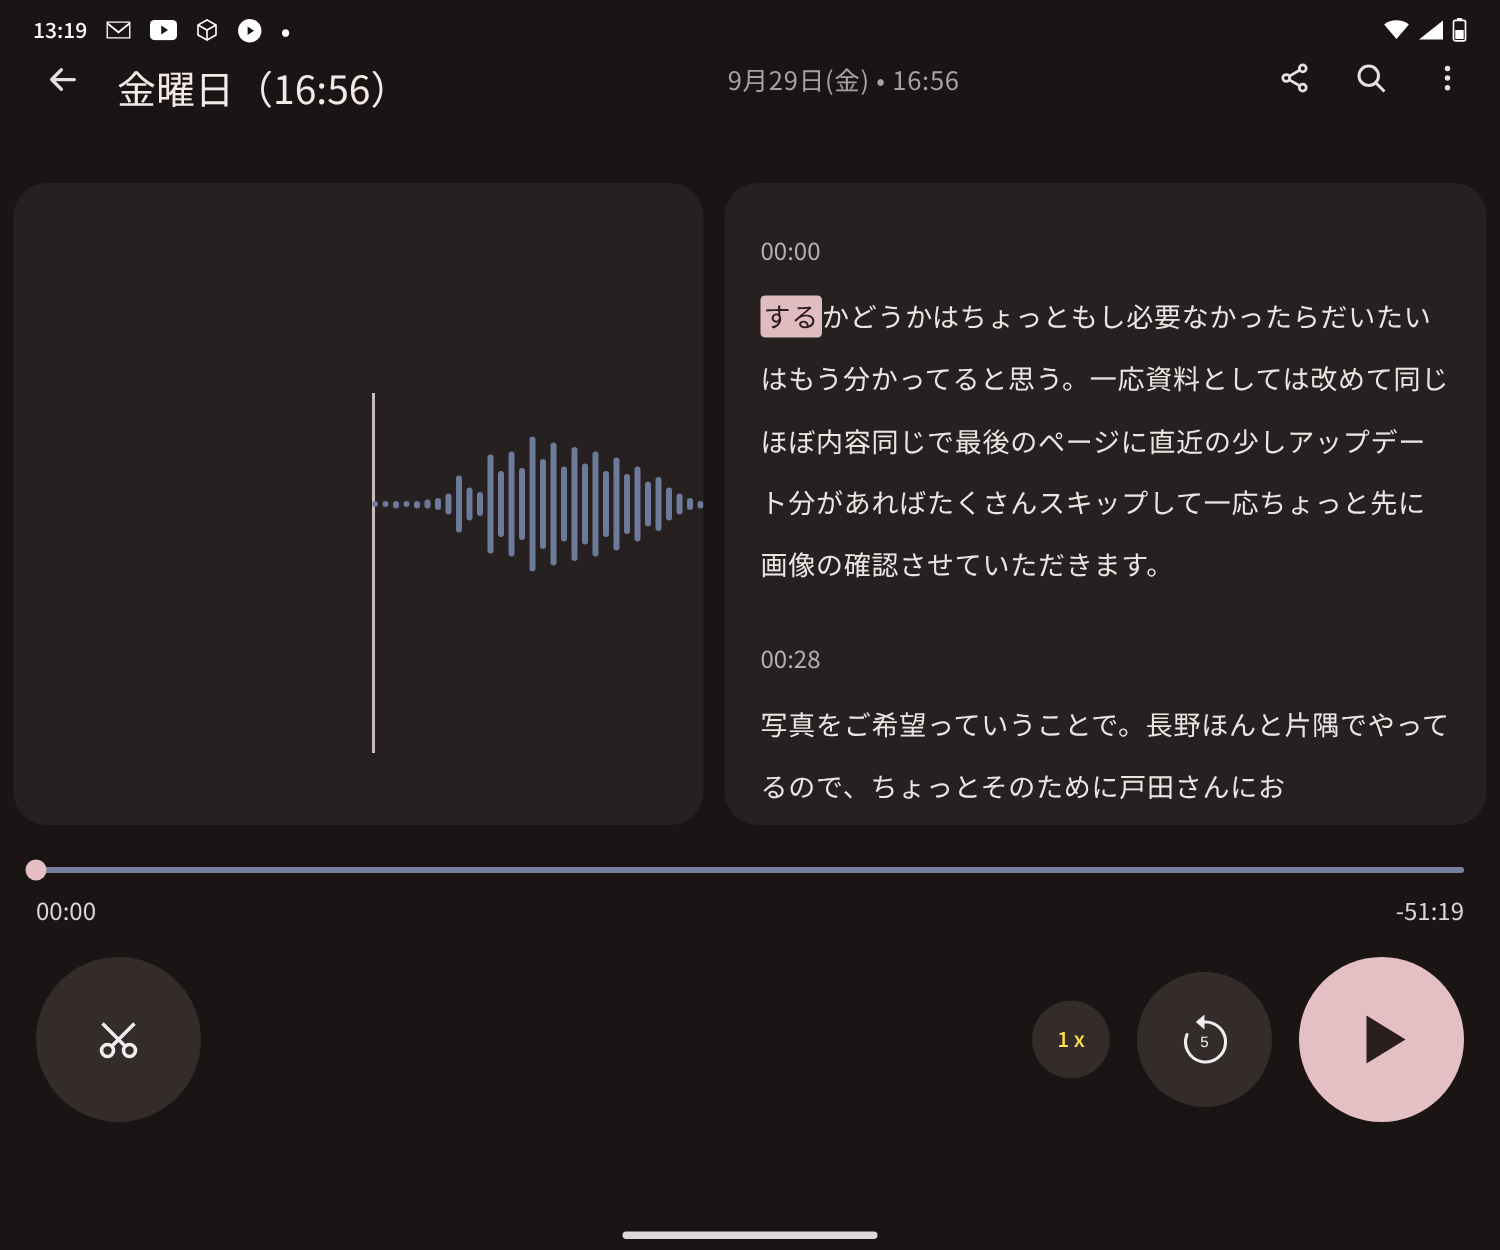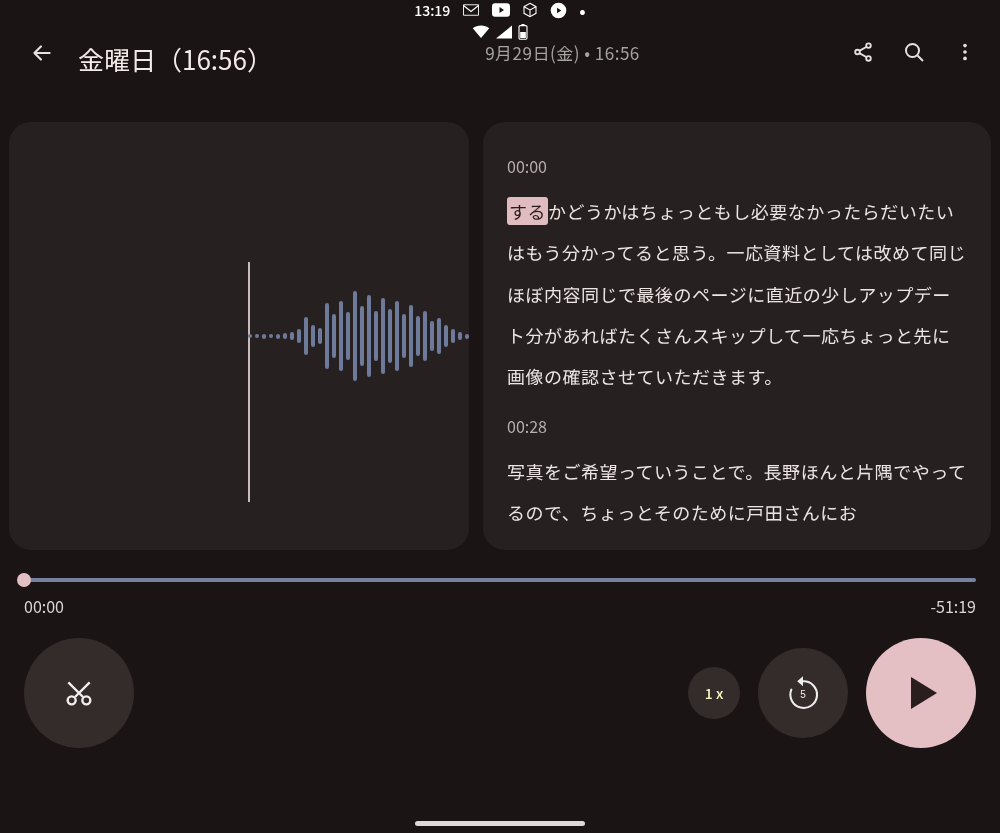--- a/index.html
+++ b/index.html
@@ -15,21 +15,20 @@
     
     .status-bar {
       height: 40px;
       display: flex;
       justify-content: space-between;
       align-items: center;
       padding: 0 22px;
       color: #fff;
       font-size: 14px;
       font-weight: 500;
-      flex-direction: column;
     }
     .status-left { display: flex; align-items: center; gap: 12px; }
     .status-right { display: flex; align-items: center; gap: 6px; }
     .status-left .ic, .status-right .ic { display: inline-flex; }
     .dot { font-size: 18px; line-height: 1; }
     
     .app-bar {
       height: 70px;
       display: flex;
       align-items: flex-start;
@@ -80,21 +79,21 @@
     
     .transcript-panel { padding: 22px 24px; font-size: 18px; line-height: 2.3; }
     .ts-time { color: #b9aeae; font-size: 16px; margin-bottom: 6px; margin-top: 4px; }
     .highlight {
       background: #e0bcc0;
       color: #2a1d1d;
       border-radius: 3px;
       padding: 1px 2px;
     }
     .transcript-block { color: #ede4e4; letter-spacing: 0.5px; }
-    .block2 { margin-top: 10px; }
+    .block2 { margin-top: 22px; }
     
     .playback-area { padding: 20px 24px 0 24px; }
     .seek-track {
       position: relative;
       height: 4px;
       background: #7681a0;
       border-radius: 2px;
       margin-top: 8px;
     }
     .seek-thumb {
@@ -123,21 +122,21 @@
       border-radius: 50%;
       background: #342b2b;
       display: flex;
       align-items: center;
       justify-content: center;
       cursor: pointer;
       color: #eee;
     }
     .circ.big { width: 110px; height: 110px; }
     .circ.med { width: 90px; height: 90px; }
-    .circ.sm  { width: 52px; height: 52px; font-size: 14px; font-weight: 500; color:#fef9c3; }
+    .circ.sm  { width: 52px; height: 52px; font-size: 14px; font-weight: 500; color:#fde047; }
     .circ.play { background: #e4bfc3; width: 110px; height: 110px; }
     .play-triangle {
       width: 0; height: 0;
       border-left: 26px solid #2a1d1d;
       border-top: 16px solid transparent;
       border-bottom: 16px solid transparent;
       margin-left: 6px;
     }
     
     .gesture-bar {

